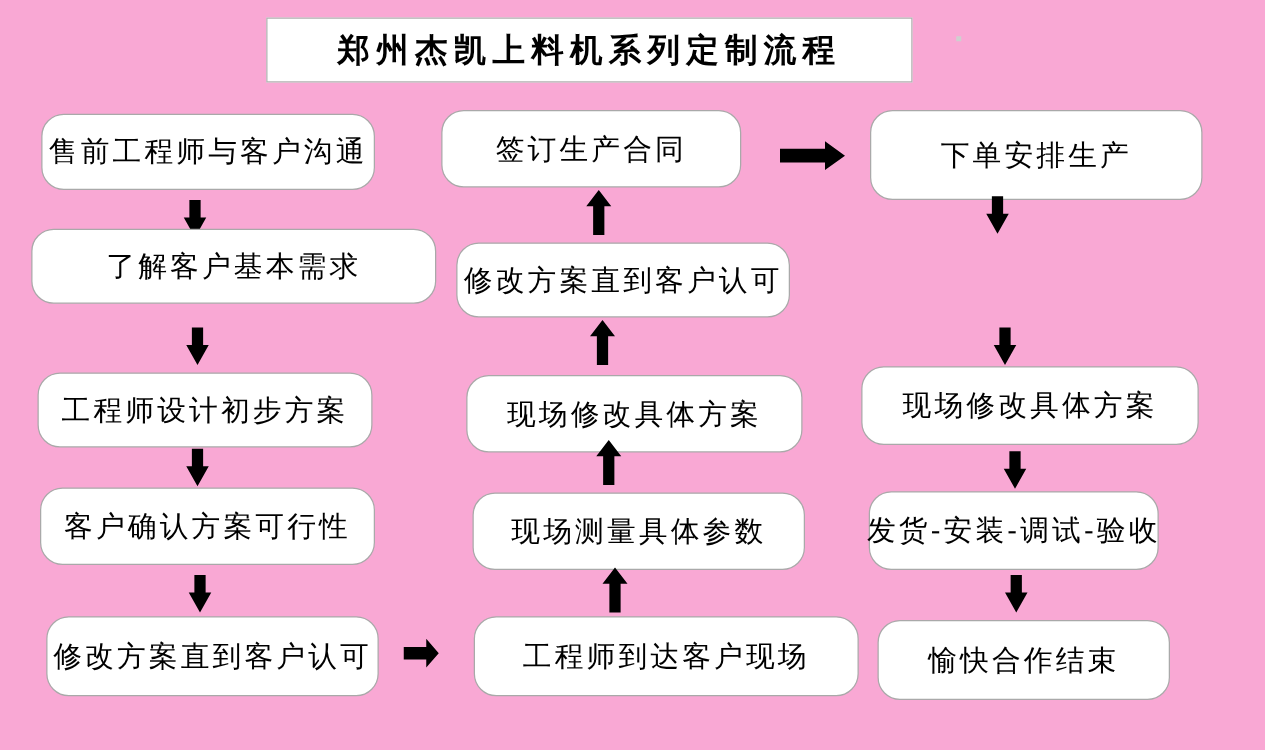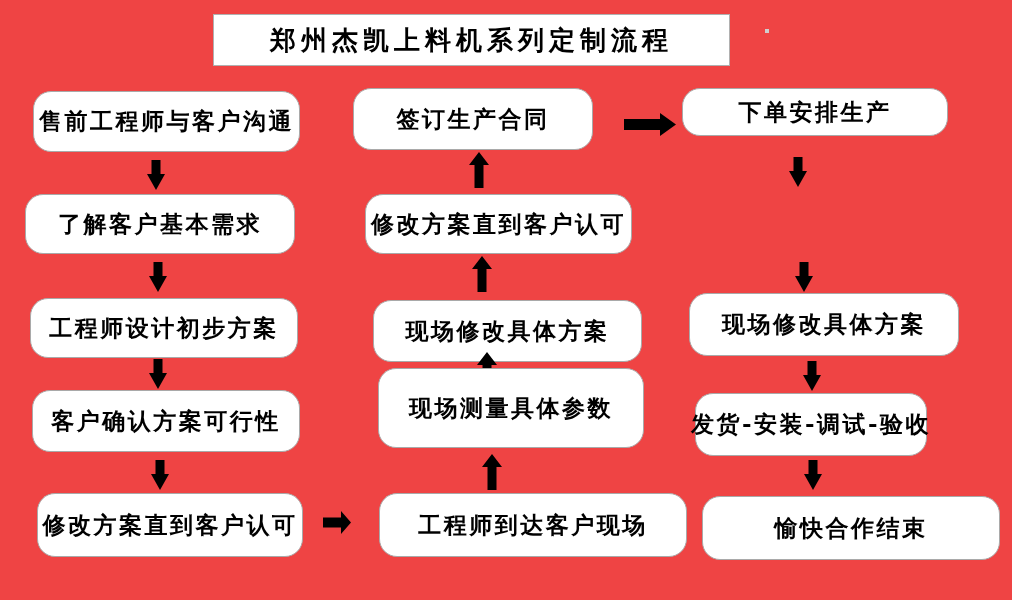--- a/index.html
+++ b/index.html
@@ -1,20 +1,20 @@
 <!DOCTYPE html>
 <html><head>
 <meta charset="utf-8">
 <style>
   html, body { margin: 0; padding: 0; background: #ffffff; }
   .canvas {
     position: relative;
     width: 1012px;
     height: 600px;
-    background: #ef4444;
+    background: #f9a8d4;
     font-family: "DejaVu Serif", "Liberation Serif", serif;
     overflow: hidden;
   }
   .title-box {
     position: absolute;
     left: 213px; top: 14px;
     width: 515px; height: 50px;
     border: 1px solid #b0b0b0;
     background: #ffffff;
     display: flex; align-items: center; justify-content: center;
@@ -26,21 +26,21 @@
     color: #000000;
     white-space: nowrap;
   }
   .node {
     position: absolute;
     border: 1px solid #a9a9a9;
     border-radius: 18px;
     background: #ffffff;
     display: flex; align-items: center; justify-content: center;
     font-size: 23px;
-    font-weight: bold;
+    font-weight: normal;
     letter-spacing: 2.5px;
     color: #000000;
     white-space: nowrap;
     box-sizing: border-box;
   }
   .arrow { position: absolute; }
   .stray-dot {
     position: absolute;
     left: 765px; top: 29px;
     width: 4px; height: 4px;
@@ -63,21 +63,21 @@
 
   <div class="title-box">
     <span class="title-text">郑州杰凯上料机系列定制流程</span>
   </div>
   <div class="stray-dot"></div>
 
   <div class="node" style="left:33px;top:91px;width:267px;height:61px">售前工程师与客户沟通</div>
   <svg class="arrow" style="left:146px;top:159px" width="20" height="32">
       <use href="#shape-arrow-down"></use>
     </svg>
-  <div class="node" style="left:25px;top:194px;width:270px;height:60px">了解客户基本需求</div>
+  <div class="node" style="left:25px;top:183px;width:324px;height:60px">了解客户基本需求</div>
   <svg class="arrow" style="left:148px;top:261px" width="20" height="32">
       <use href="#shape-arrow-down"></use>
     </svg>
   <div class="node" style="left:30px;top:298px;width:268px;height:60px">工程师设计初步方案</div>
   <svg class="arrow" style="left:148px;top:358px" width="20" height="32">
       <use href="#shape-arrow-down"></use>
     </svg>
   <div class="node" style="left:32px;top:390px;width:268px;height:62px">客户确认方案可行性</div>
   <svg class="arrow" style="left:150px;top:459px" width="20" height="32">
       <use href="#shape-arrow-down"></use>
@@ -93,40 +93,40 @@
       <use href="#shape-arrow-up"></use>
     </svg>
   <div class="node" style="left:365px;top:194px;width:267px;height:60px">修改方案直到客户认可</div>
   <svg class="arrow" style="left:471px;top:255px" width="22" height="38">
       <use href="#shape-arrow-up"></use>
     </svg>
   <div class="node" style="left:373px;top:300px;width:269px;height:62px">现场修改具体方案</div>
   <svg class="arrow" style="left:476px;top:351px" width="22" height="38">
       <use href="#shape-arrow-up"></use>
     </svg>
-  <div class="node" style="left:378px;top:368px;width:266px;height:80px">现场测量具体参数</div>
+  <div class="node" style="left:378px;top:394px;width:266px;height:62px">现场测量具体参数</div>
   <svg class="arrow" style="left:481px;top:453px" width="22" height="38">
       <use href="#shape-arrow-up"></use>
     </svg>
   <div class="node" style="left:379px;top:493px;width:308px;height:64px">工程师到达客户现场</div>
 
   <svg class="arrow" style="left:623px;top:112px" width="54" height="25">
       <use href="#shape-arrow-right-long"></use>
     </svg>
 
-  <div class="node" style="left:682px;top:88px;width:266px;height:48px">下单安排生产</div>
+  <div class="node" style="left:696px;top:88px;width:266px;height:72px">下单安排生产</div>
   <svg class="arrow" style="left:788px;top:156px" width="20" height="32">
       <use href="#shape-arrow-down"></use>
     </svg>
   <svg class="arrow" style="left:794px;top:261px" width="20" height="32">
       <use href="#shape-arrow-down"></use>
     </svg>
   <div class="node" style="left:689px;top:293px;width:270px;height:63px">现场修改具体方案</div>
   <svg class="arrow" style="left:802px;top:360px" width="20" height="32">
       <use href="#shape-arrow-down"></use>
     </svg>
   <div class="node" style="left:695px;top:393px;width:232px;height:63px">发货-安装-调试-验收</div>
   <svg class="arrow" style="left:803px;top:459px" width="20" height="32">
       <use href="#shape-arrow-down"></use>
     </svg>
-  <div class="node" style="left:702px;top:496px;width:298px;height:64px">愉快合作结束</div>
+  <div class="node" style="left:702px;top:496px;width:234px;height:64px">愉快合作结束</div>
 
 </div>
 
 </body></html>

